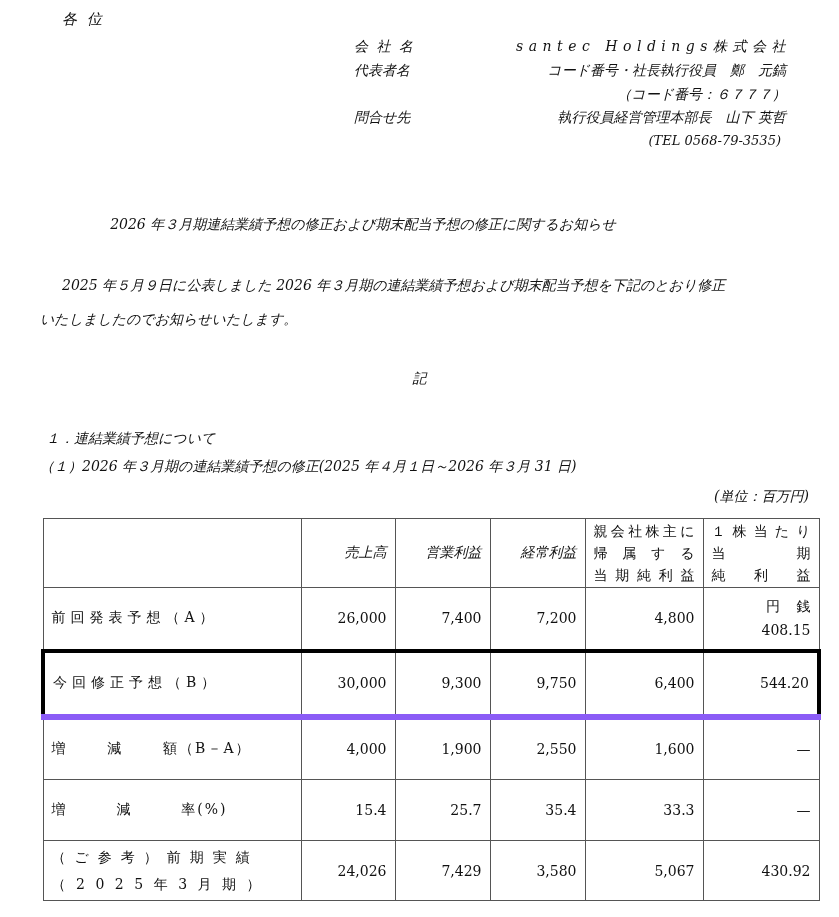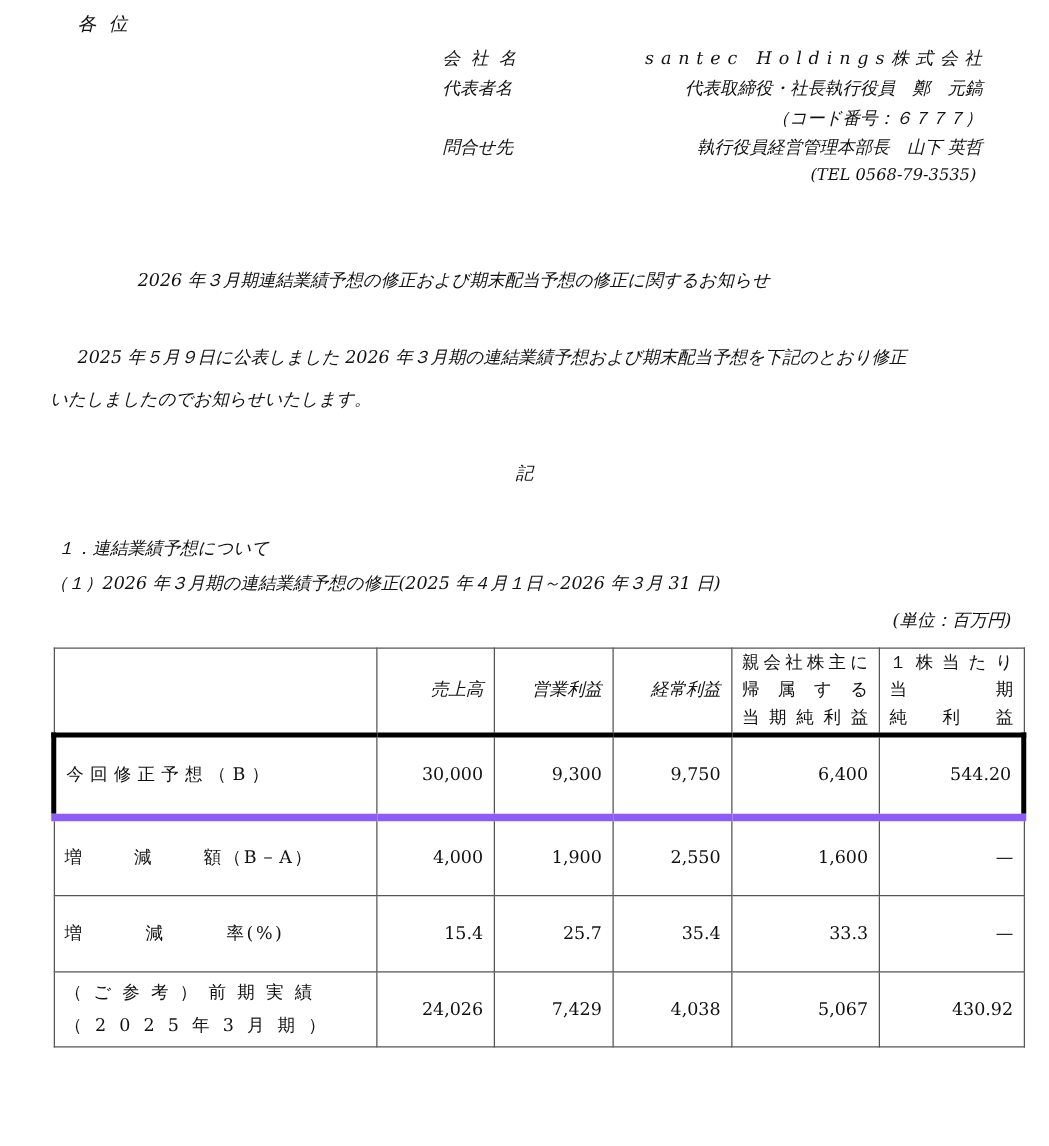--- a/index.html
+++ b/index.html
@@ -43,21 +43,21 @@
 </style>
 </head>
 <body>
 
 <div class="abs addressee">各位</div>
 
 <div class="abs info-label wide" style="top:38px;">会社名</div>
 <div class="abs info-value" style="top:38px; letter-spacing:5.5px; right:48px;">santec Holdings株式会社</div>
 
 <div class="abs info-label" style="top:62px;">代表者名</div>
-<div class="abs info-value" style="top:62px;">代表取締役・社長執行役員　鄭　元鎬</div>
+<div class="abs info-value" style="top:62px;">コード番号・社長執行役員　鄭　元鎬</div>
 
 <div class="abs info-value" style="top:86px;">（コード番号：６７７７）</div>
 
 <div class="abs info-label" style="top:109px;">問合せ先</div>
 <div class="abs info-value" style="top:109px;">執行役員経営管理本部長　山下 英哲</div>
 
 <div class="abs info-value" style="top:133px; right:58px; font-size:13px;">(TEL 0568-79-3535)</div>
 
 <div class="abs title">2026 年３月期連結業績予想の修正および期末配当予想の修正に関するお知らせ</div>
 
@@ -90,20 +90,31 @@
       <div>帰属する</div>
       <div>当期純利益</div>
     </td>
     <td class="hdr-3line">
       <div>１株当たり</div>
       <div>当期</div>
       <div>純利益</div>
     </td>
   </tr>
 
+  <tr style="height:63px;">
+    <td class="rowlabel">前回発表予想（A）</td>
+    <td class="num">26,000</td>
+    <td class="num">7,400</td>
+    <td class="num">7,200</td>
+    <td class="num">4,800</td>
+    <td class="num" style="line-height:24px;">
+      <div class="eps-unit">円 銭</div>
+      <div>408.15</div>
+    </td>
+  </tr>
 
   <tr class="highlight" style="height:66px;">
     <td class="rowlabel first">今回修正予想（B）</td>
     <td class="num">30,000</td>
     <td class="num">9,300</td>
     <td class="num">9,750</td>
     <td class="num">6,400</td>
     <td class="num last">544.20</td>
   </tr>
 
@@ -137,18 +148,18 @@
     <td class="num">—</td>
   </tr>
 
   <tr style="height:60px;">
     <td class="rowlabel" style="line-height:27px; letter-spacing:9px;">
       <div>（ご参考）前期実績</div>
       <div style="letter-spacing:10.5px;">（2025年3月期）</div>
     </td>
     <td class="num">24,026</td>
     <td class="num">7,429</td>
-    <td class="num">4,038</td>
+    <td class="num">3,580</td>
     <td class="num">5,067</td>
     <td class="num">430.92</td>
   </tr>
 </tbody>
   </table>
 
 </body></html>

